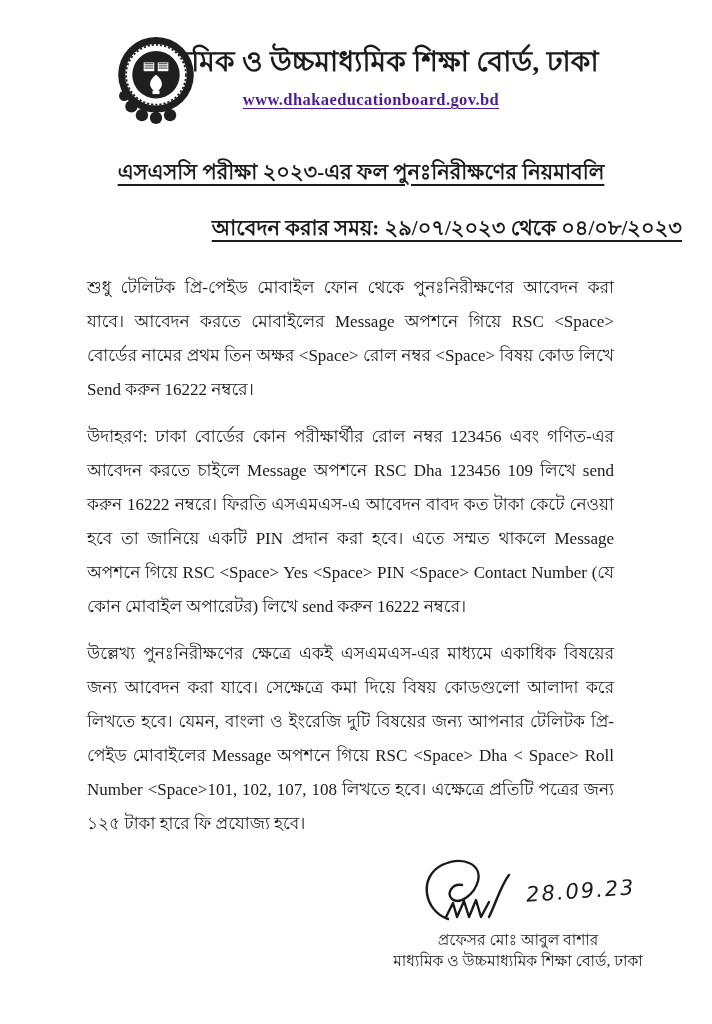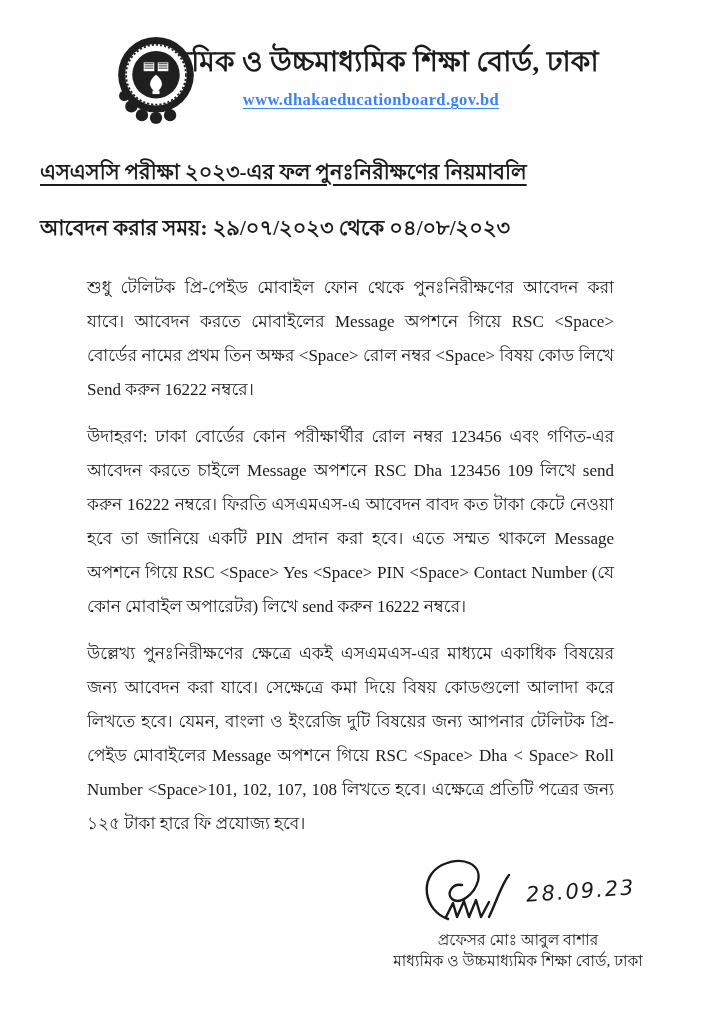--- a/index.html
+++ b/index.html
@@ -28,40 +28,41 @@
   .board-name {
     margin: 6px 0 3px 0;
     font-size: 28px;
     font-weight: bold;
     letter-spacing: 0.2px;
   }
   .website {
     display: inline-block;
     font-size: 16.5px;
     font-weight: bold;
-    color: #3b82f6;
+    color: #4c1d95;
     text-decoration: underline;
     text-underline-offset: 3px;
     letter-spacing: 0.4px;
     cursor: pointer;
   }
   
   .notice-title {
     margin: 46px 30px 0 40px;
-    text-align: left;
+    text-align: center;
     font-size: 21px;
     font-weight: bold;
     text-decoration: underline;
     text-underline-offset: 5px;
   }
   .notice-subtitle {
     margin: 21px 30px 0 40px;
-    text-align: left;
+    text-align: right;
     font-size: 21px;
     font-weight: bold;
+    text-decoration: underline;
     text-underline-offset: 5px;
   }
   
   .body-text { margin: 24px 82px 0 87px; }
   .body-text p {
     margin: 0 16px 13px 0;
     font-size: 17px;
     line-height: 34px;
     text-align: justify;
   }

